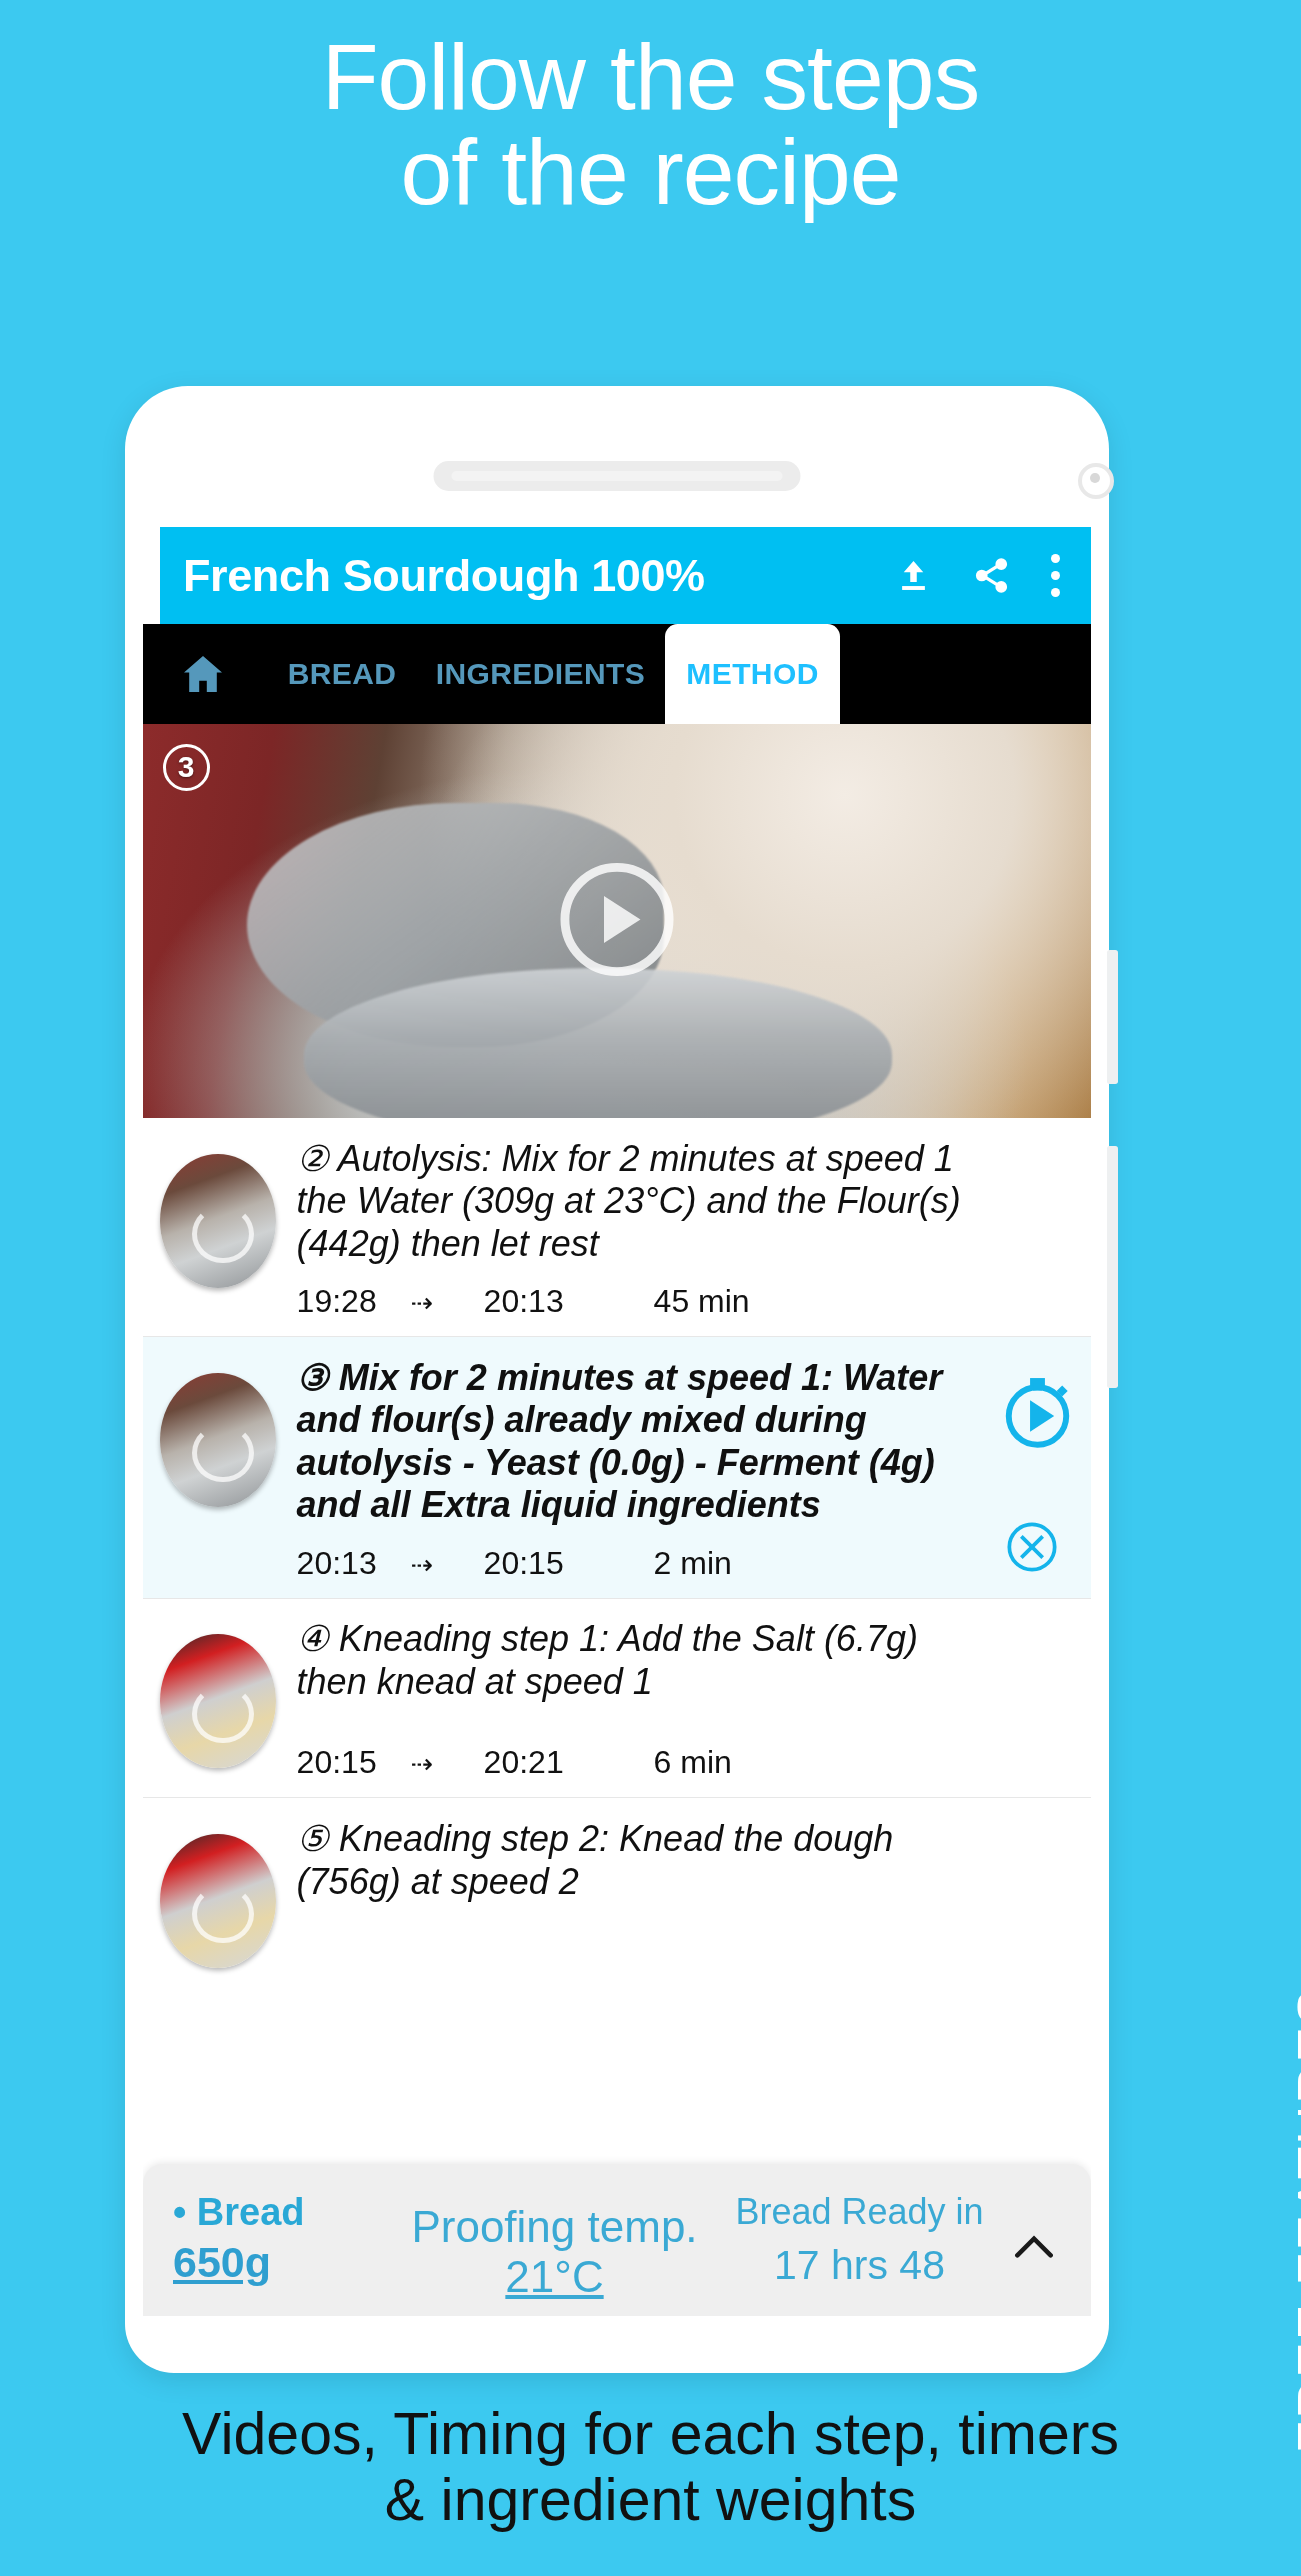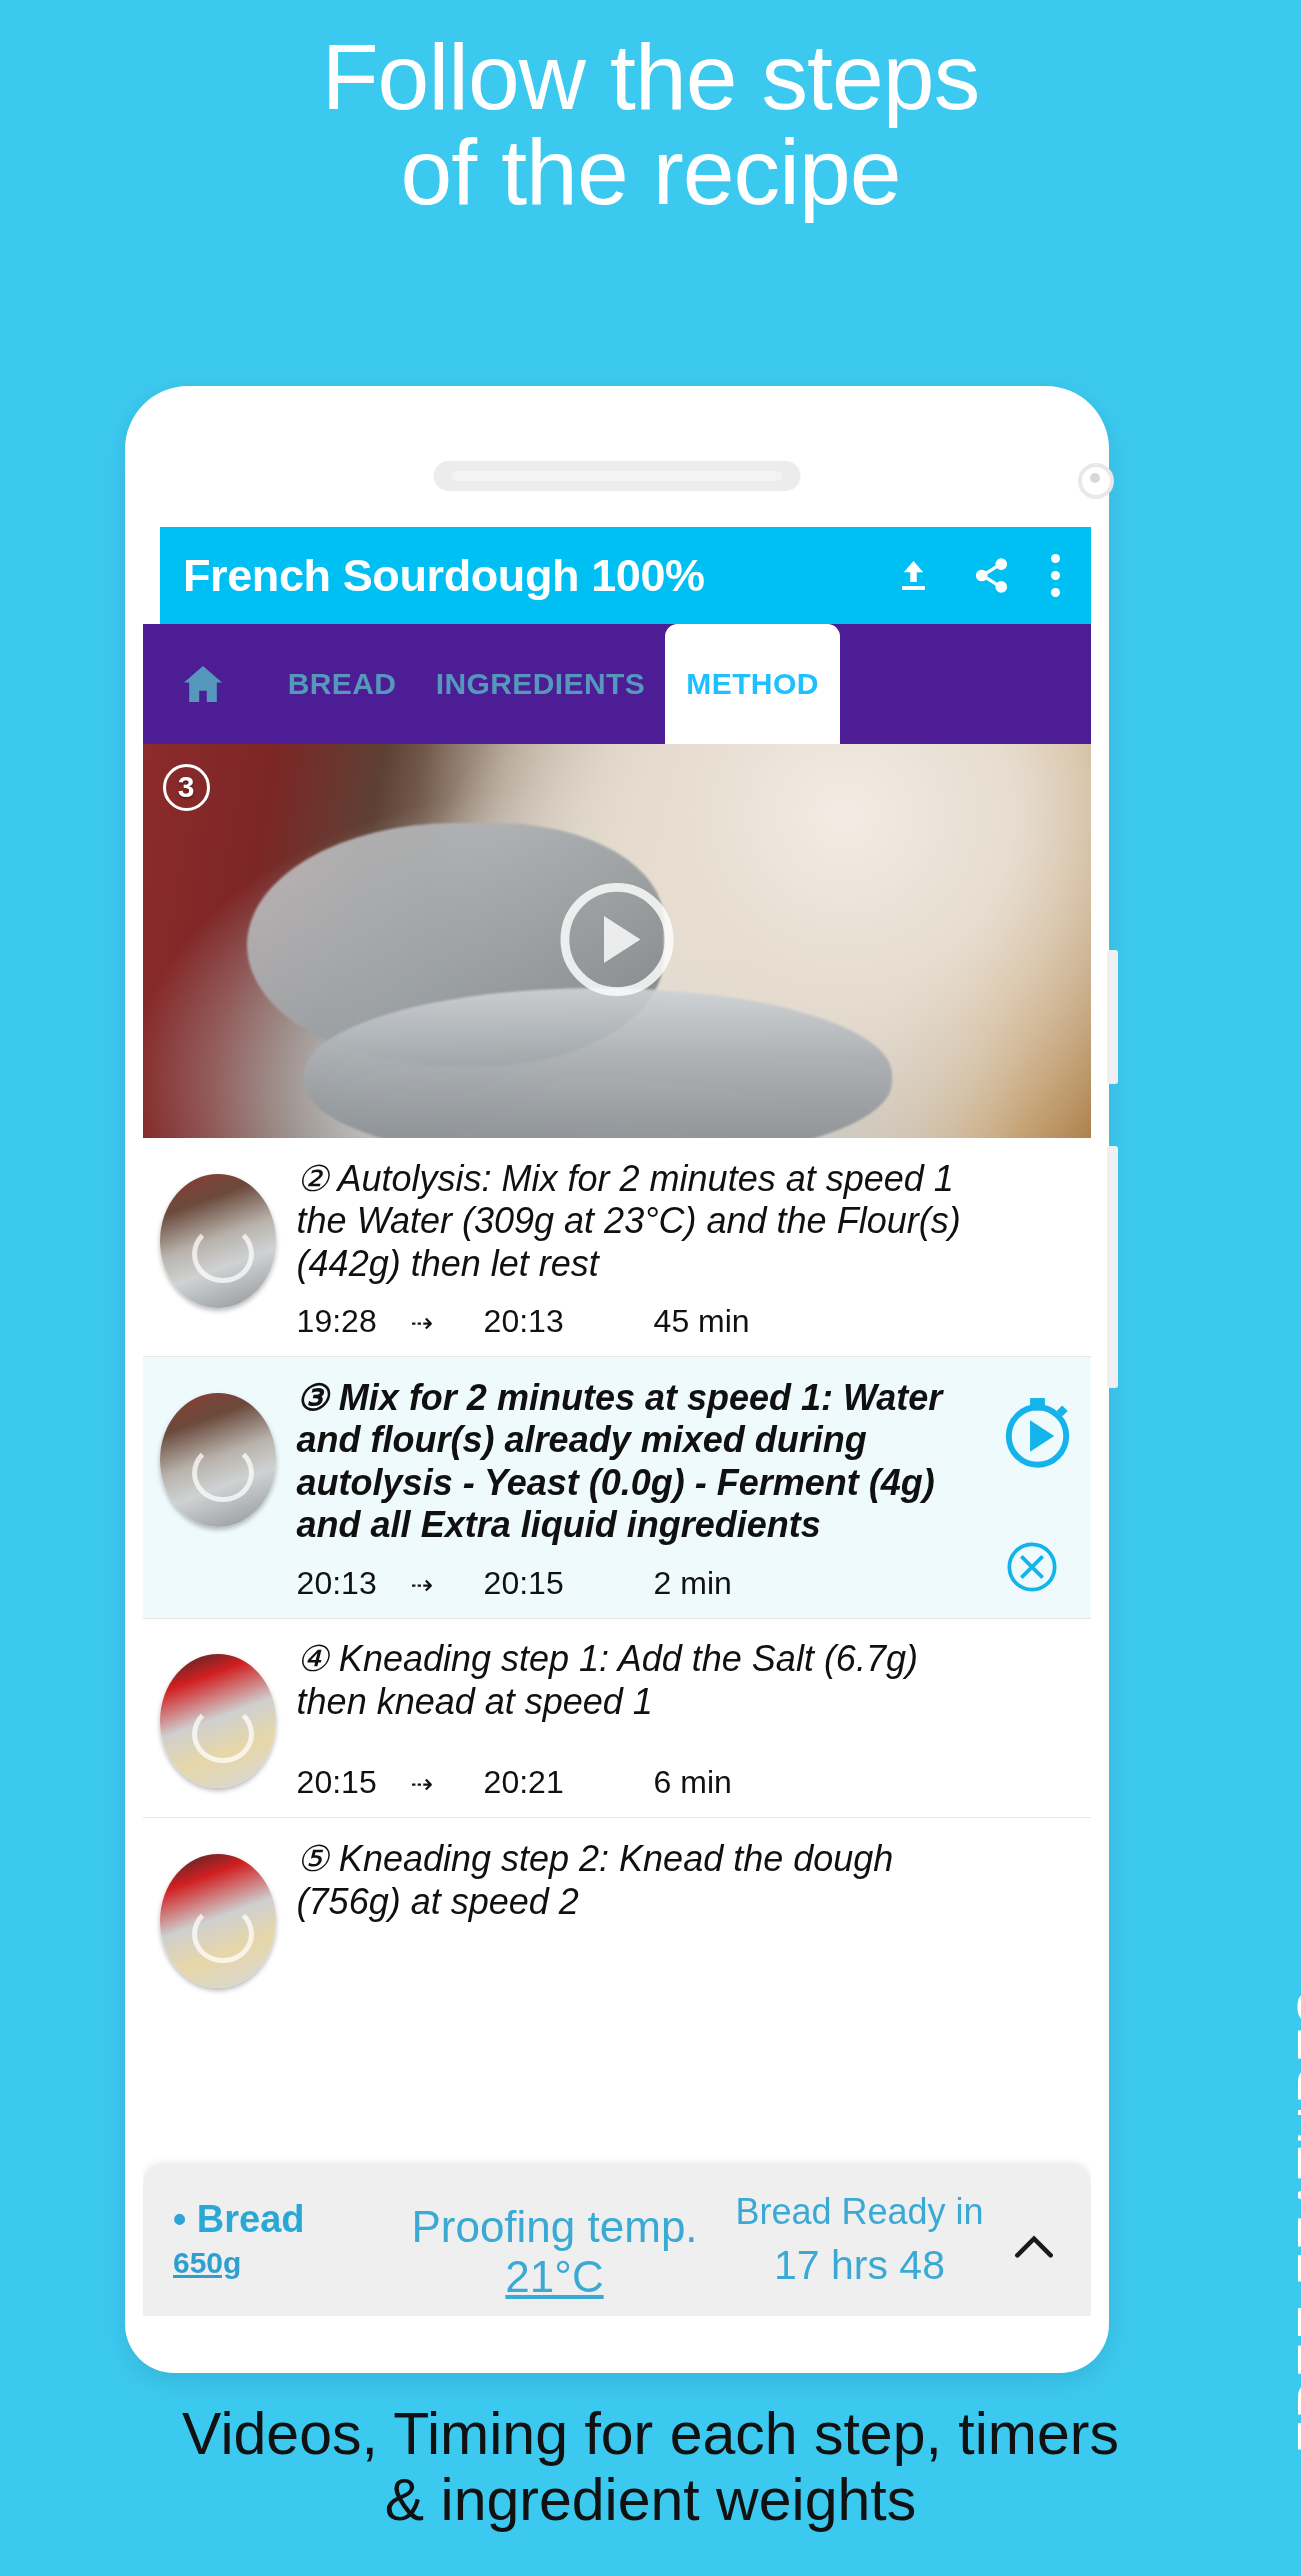--- a/index.html
+++ b/index.html
@@ -88,21 +88,21 @@
     color:#ffffff; font-size:45px; font-weight:700; letter-spacing:-0.4px;
     flex:1; white-space:nowrap; overflow:hidden;
   }
   .appbar-actions{ display:flex; align-items:center; gap:39px; padding-right:7.2px;}
   .appbar-actions svg{ display:block; }
   .dots3{ display:flex; flex-direction:column; gap:7.2px; align-items:center; width:10.7px;}
   .dots3 b{ width:9.8px;height:9.8px;border-radius:50%;background:#fff;display:block;}
 
   
   .tabbar{
-    height:120px; background:#4c1d95; display:flex; align-items:stretch;
+    height:100px; background:#000000; display:flex; align-items:stretch;
     position:relative;
   }
   .tab{
     display:flex; align-items:center; justify-content:center;
     font-size:30px; font-weight:700; color:#5598bb; letter-spacing:0.4px;
     padding:0 19.7px; position:relative;
   }
   .tab.home{ padding:0 41px 0 36px; }
   .tab.active{
     background:#ffffff; color:#1ec0ff;
@@ -203,21 +203,21 @@
     height:152px; background:#efefef;
     border-radius:19.7px 19.7px 0 0;
     display:flex; align-items:center; padding:0 30px;
     box-shadow:0 -1.8px 7.2px rgba(0,0,0,.08);
   }
   .bb-left{ width:224px; }
   .bb-dotlabel{
     color:#29a8d6; font-size:38px; font-weight:700; line-height:1.05;
   }
   .bb-weight{
-    color:#2f9fd0; font-size:30px; font-weight:700;
+    color:#2f9fd0; font-size:43px; font-weight:700;
     text-decoration:underline; margin-top:5.4px; display:inline-block;
   }
   .bb-mid{ flex:1; text-align:center; color:#3aa9d4; font-size:44px;
            padding-top:23px; }
   .bb-mid u{ text-decoration:underline; }
   .bb-right{ width:295px; text-align:center; color:#3aa9d4; }
   .bb-ready{ font-size:36px; }
   .bb-eta{ font-size:41px; margin-top:9px; }
   .bb-chevron{ width:54px; display:flex; align-items:flex-start; justify-content:center;
                padding-top:14.3px; }

